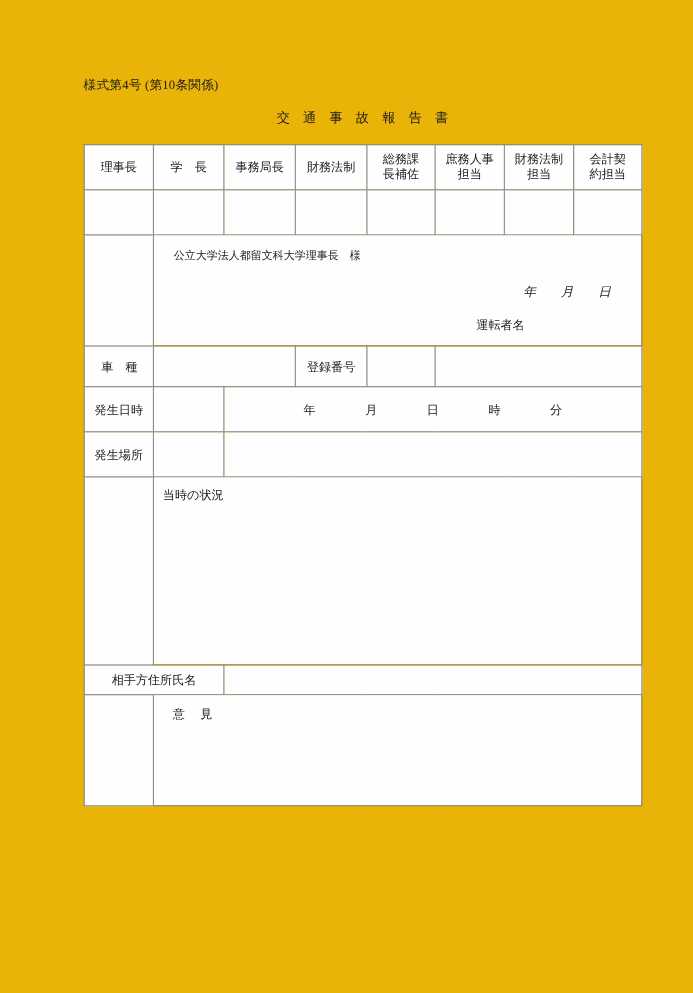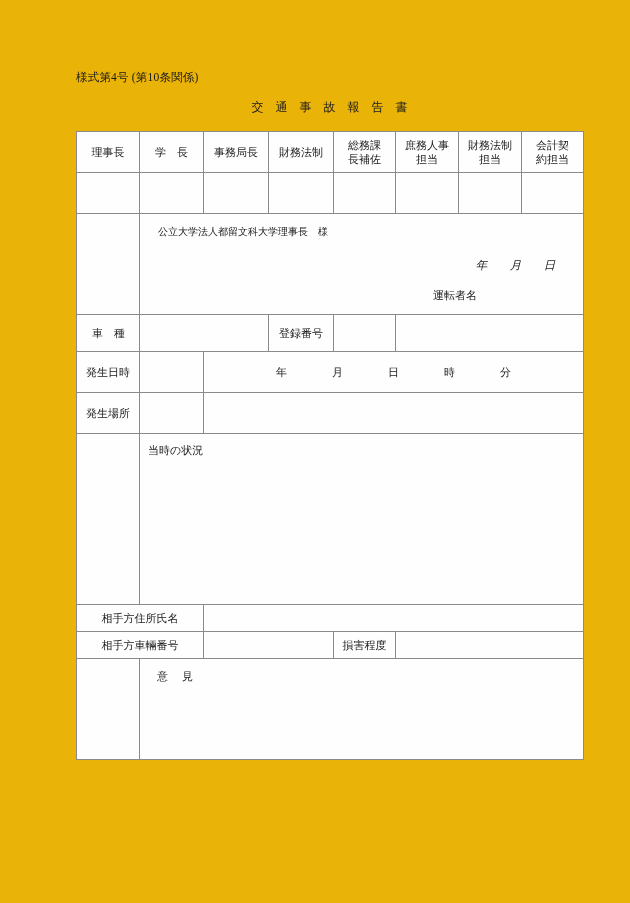--- a/index.html
+++ b/index.html
@@ -274,30 +274,20 @@
       </td>
     </tr>
 
     <tr class="row-26">
       <td class="lbl" colspan="2">
         <span>相手方住所氏名</span>
       </td>
       <td colspan="6"></td>
     </tr>
 
-    <tr class="row-26">
-      <td class="lbl" colspan="2">
-        <span>相手方車輛番号</span>
-      </td>
-      <td colspan="2"></td>
-      <td class="lbl">
-        <span>損害程度</span>
-      </td>
-      <td colspan="3"></td>
-    </tr>
 
     <tr>
       <td class="opinion-left"></td>
       <td class="opinion-body" colspan="7">
         <span class="cap"><i>意</i><i>見</i></span>
       </td>
     </tr>
 
   </tbody>
     </table>

